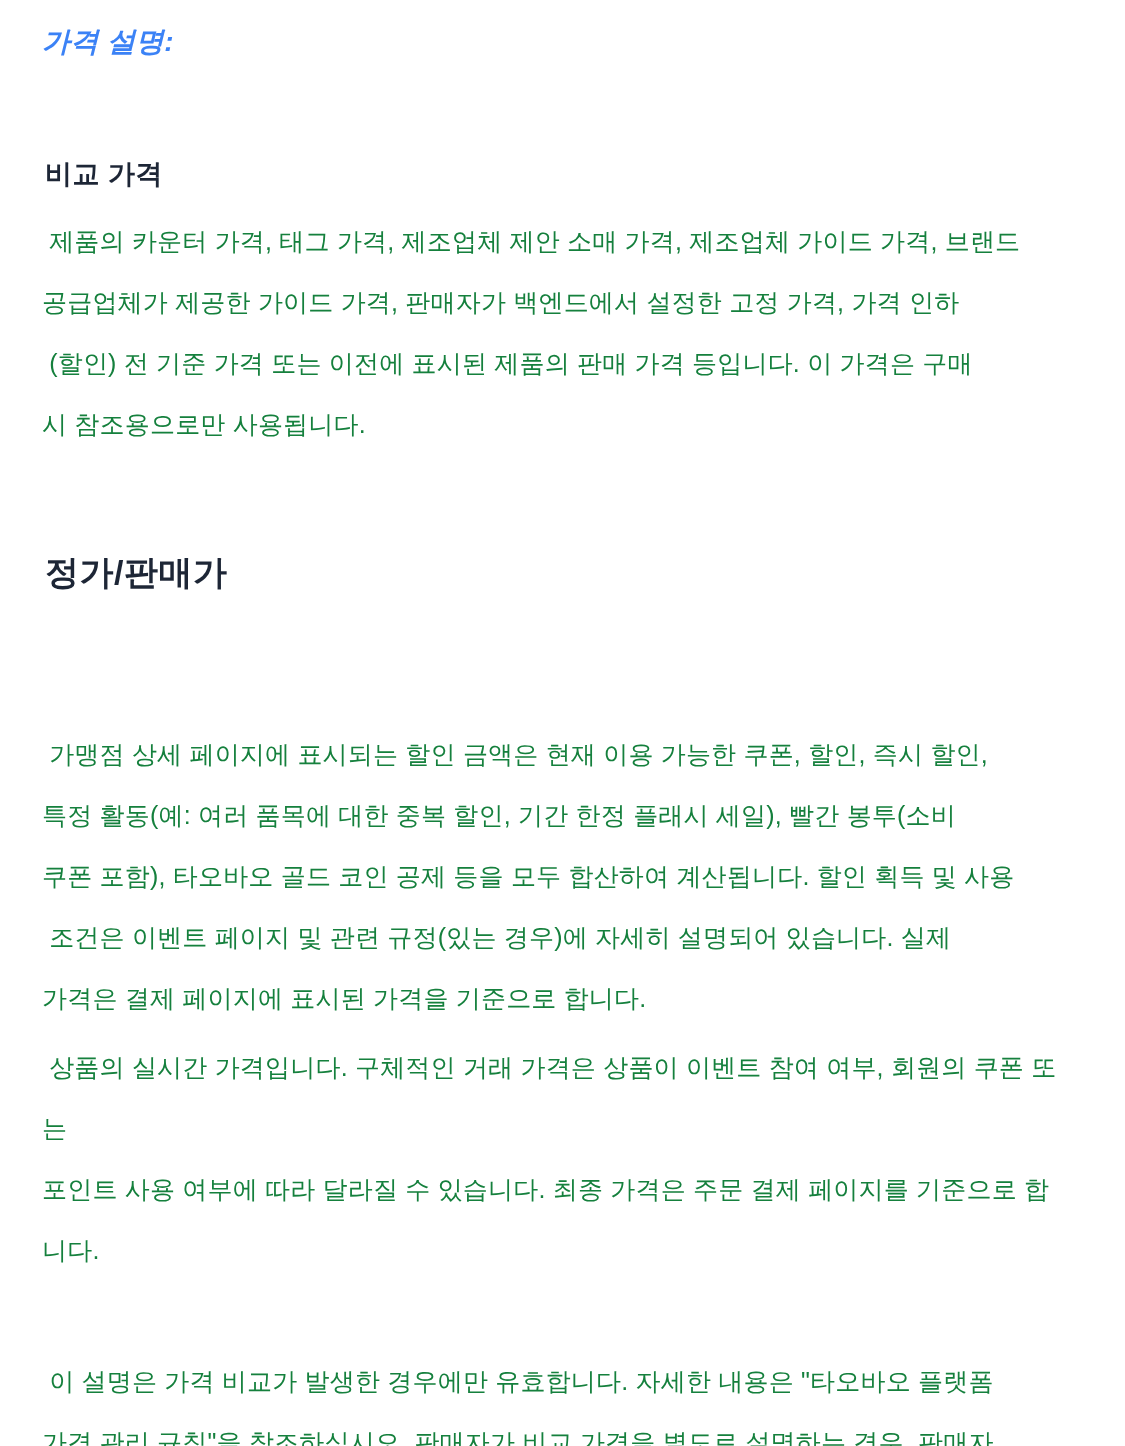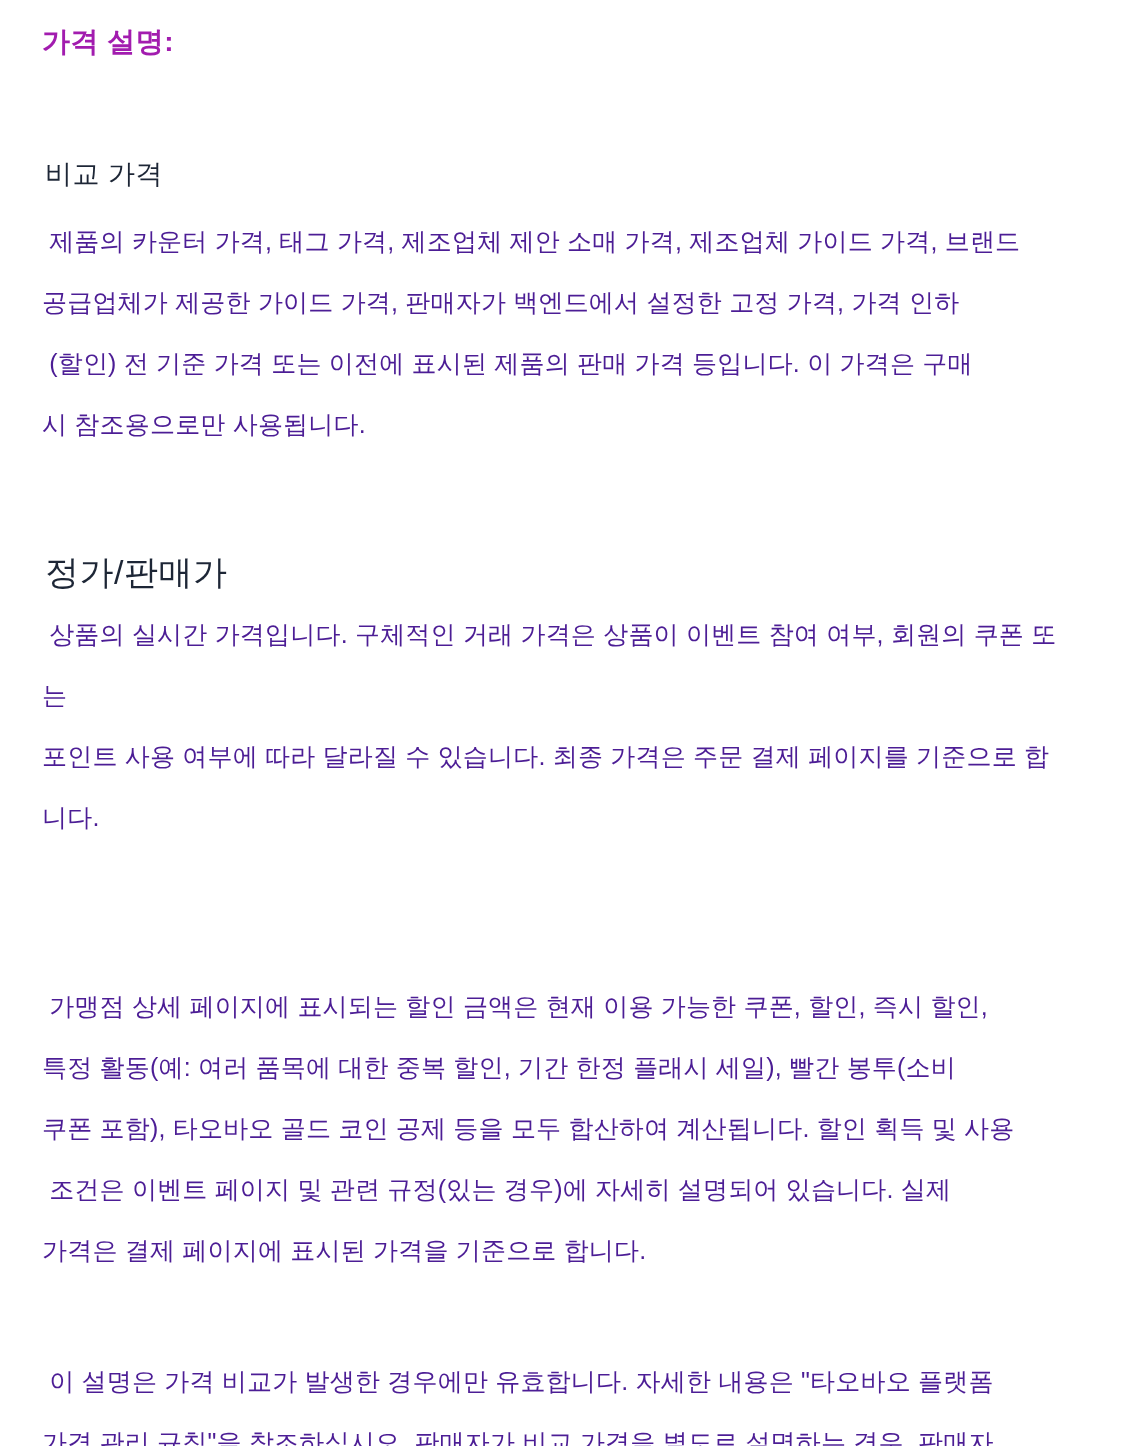--- a/index.html
+++ b/index.html
@@ -18,41 +18,42 @@
     width: 1125px;
     height: 1446px;
     padding: 0 52px 0 42px;
     background: #ffffff;
   }
   .page-title {
     margin: 22px 0 0 0;
     font-size: 28px;
     line-height: 40px;
     font-weight: 700;
-    color: #a21caf;
+    color: #3b82f6;
     letter-spacing: 0.5px;
+    font-style: italic;
   }
   .section-heading {
     margin: 93px 0 0 3px;
     font-size: 27px;
     line-height: 38px;
-    font-weight: 400;
+    font-weight: 700;
     color: #1d2636;
     letter-spacing: 0.5px;
   }
   .section-heading.large {
     font-size: 34px;
     line-height: 48px;
   }
   .body-par {
     margin: 0;
     font-size: 25px;
     line-height: 61px;
     font-weight: 400;
-    color: #4c1d95;
+    color: #15803d;
     letter-spacing: 0.2px;
     white-space: pre-wrap;
   }
   .body-par.first-after-heading { margin-top: 18px; }
   .body-par.tight-after-heading { margin-top: 8px; }
   .body-par.gap-large { margin-top: 128px; }
   .body-par.gap-medium { margin-top: 70px; }
 </style>
 </head>
 <body>
@@ -63,26 +64,26 @@
 
   <h2 class="section-heading">비교 가격</h2>
 
   <p class="body-par first-after-heading"> 제품의 카운터 가격, 태그 가격, 제조업체 제안 소매 가격, 제조업체 가이드 가격, 브랜드
 공급업체가 제공한 가이드 가격, 판매자가 백엔드에서 설정한 고정 가격, 가격 인하
  (할인) 전 기준 가격 또는 이전에 표시된 제품의 판매 가격 등입니다. 이 가격은 구매
 시 참조용으로만 사용됩니다.</p>
 
   <h2 class="section-heading large">정가/판매가</h2>
 
-  <p class="body-par tight-after-heading"> 상품의 실시간 가격입니다. 구체적인 거래 가격은 상품이 이벤트 참여 여부, 회원의 쿠폰 또는
-포인트 사용 여부에 따라 달라질 수 있습니다. 최종 가격은 주문 결제 페이지를 기준으로 합니다.</p>
-
   <p class="body-par gap-large"> 가맹점 상세 페이지에 표시되는 할인 금액은 현재 이용 가능한 쿠폰, 할인, 즉시 할인,
 특정 활동(예: 여러 품목에 대한 중복 할인, 기간 한정 플래시 세일), 빨간 봉투(소비
 쿠폰 포함), 타오바오 골드 코인 공제 등을 모두 합산하여 계산됩니다. 할인 획득 및 사용
  조건은 이벤트 페이지 및 관련 규정(있는 경우)에 자세히 설명되어 있습니다. 실제
 가격은 결제 페이지에 표시된 가격을 기준으로 합니다.</p>
+
+  <p class="body-par tight-after-heading"> 상품의 실시간 가격입니다. 구체적인 거래 가격은 상품이 이벤트 참여 여부, 회원의 쿠폰 또는
+포인트 사용 여부에 따라 달라질 수 있습니다. 최종 가격은 주문 결제 페이지를 기준으로 합니다.</p>
 
   <p class="body-par gap-medium"> 이 설명은 가격 비교가 발생한 경우에만 유효합니다. 자세한 내용은 "타오바오 플랫폼
 가격 관리 규칙"을 참조하십시오. 판매자가 비교 가격을 별도로 설명하는 경우, 판매자
 의 설명이 우선합니다.</p>
 
 </div>
 
 </body></html>

